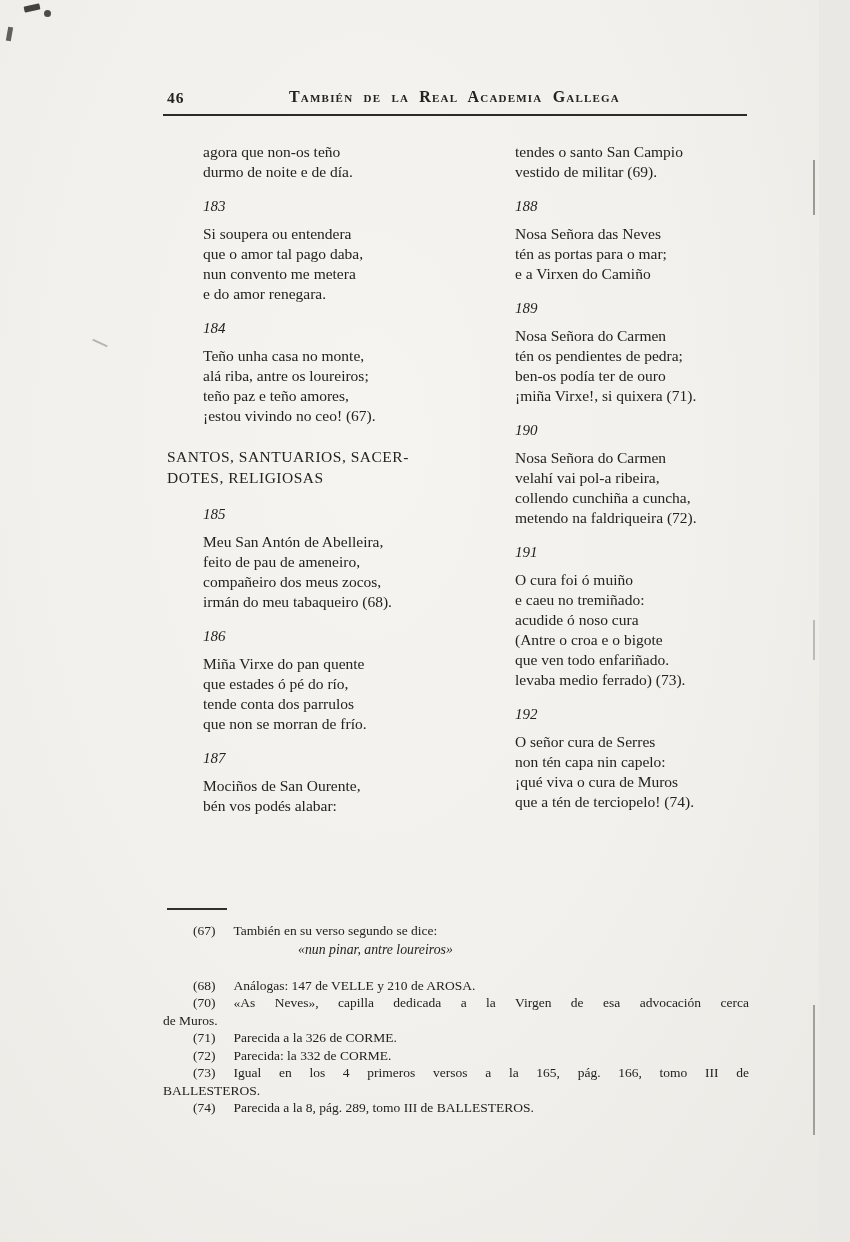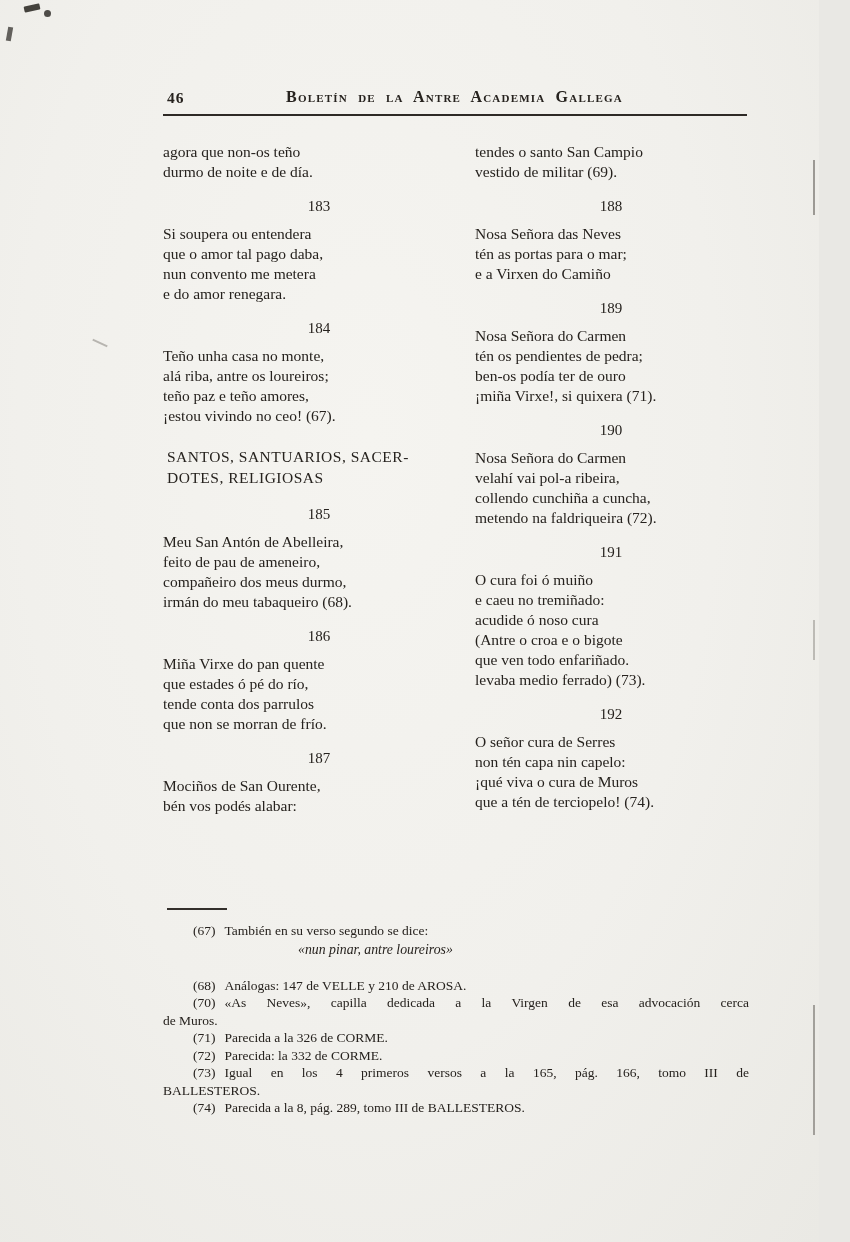--- a/index.html
+++ b/index.html
@@ -39,52 +39,52 @@
     display:block; text-align:center;
     font-variant:small-caps; font-weight:bold;
     font-size:16px; letter-spacing:1.2px; word-spacing:5px;
   }
   .rule { position:absolute; top:114px; left:163px; right:72px; height:2px; background:#2e2a26; }
 
   
   .columns { position:absolute; top:142px; left:163px; right:72px; display:flex; }
   .col-left  { width:312px; flex:none; }
   .col-right { flex:1; }
-  .block { margin-bottom:14px; }
-  .vnum  { text-align:center; font-size:15px; line-height:20px; margin:12px 0 8px; }
+  .block { margin-bottom:14px;margin-left:40px; }
+  .vnum  { font-size:15px; line-height:20px; margin:12px 0 8px;font-style:italic; }
   .vline { font-size:15.5px; line-height:20px; white-space:nowrap; }
   .heading { text-align:left; margin:20px 4px 16px; }
   .heading .vline { font-size:15.5px; line-height:21px; letter-spacing:.5px; white-space:nowrap; }
 
   
   .fnrule { position:absolute; left:167px; top:908px; width:60px; height:2px; background:#332f2b; }
   .footnotes { position:absolute; left:163px; right:70px; top:922px; }
   .footnote { margin:0; }
   .fn-line  { font-size:13.5px; line-height:17.5px; }
   .fn-first { text-indent:30px; }
   .fn-stretch { text-align:justify; text-align-last:justify; }
-  .fn-label { margin-right:9px; }
+  .fn-label { margin-right:18px; }
   .fn-quote { font-style:italic; font-size:13.8px; line-height:18px; padding-left:135px; margin:1px 0 18px; }
 </style>
 </head>
 <body>
 
 <div class="page">
 
   <div class="speck spk1"></div>
   <div class="speck spk2"></div>
   <div class="speck spk3"></div>
   <div class="edge e1"></div>
   <div class="edge e2"></div>
   <div class="edge e3"></div>
   <div class="smudge"></div>
 
   <header class="header">
     <span class="pagenum">46</span>
-    <span class="journal">Boletín de la Antre Academia Gallega</span>
+    <span class="journal">También de la Real Academia Gallega</span>
   </header>
   <div class="rule"></div>
 
   <main class="columns">
     <div class="col col-left">
         <div class="block verse">
           <div class="vline">agora que non-os teño</div>
           <div class="vline">durmo de noite e de día.</div>
         </div>
         <div class="block verse">
@@ -102,21 +102,21 @@
           <div class="vline">¡estou vivindo no ceo! (67).</div>
         </div>
         <div class="block heading">
           <div class="vline">SANTOS, SANTUARIOS, SACER-</div>
           <div class="vline">DOTES, RELIGIOSAS</div>
         </div>
         <div class="block verse">
           <div class="vnum">185</div>
           <div class="vline">Meu San Antón de Abelleira,</div>
           <div class="vline">feito de pau de ameneiro,</div>
-          <div class="vline">compañeiro dos meus durmo,</div>
+          <div class="vline">compañeiro dos meus zocos,</div>
           <div class="vline">irmán do meu tabaqueiro (68).</div>
         </div>
         <div class="block verse">
           <div class="vnum">186</div>
           <div class="vline">Miña Virxe do pan quente</div>
           <div class="vline">que estades ó pé do río,</div>
           <div class="vline">tende conta dos parrulos</div>
           <div class="vline">que non se morran de frío.</div>
         </div>
         <div class="block verse">

